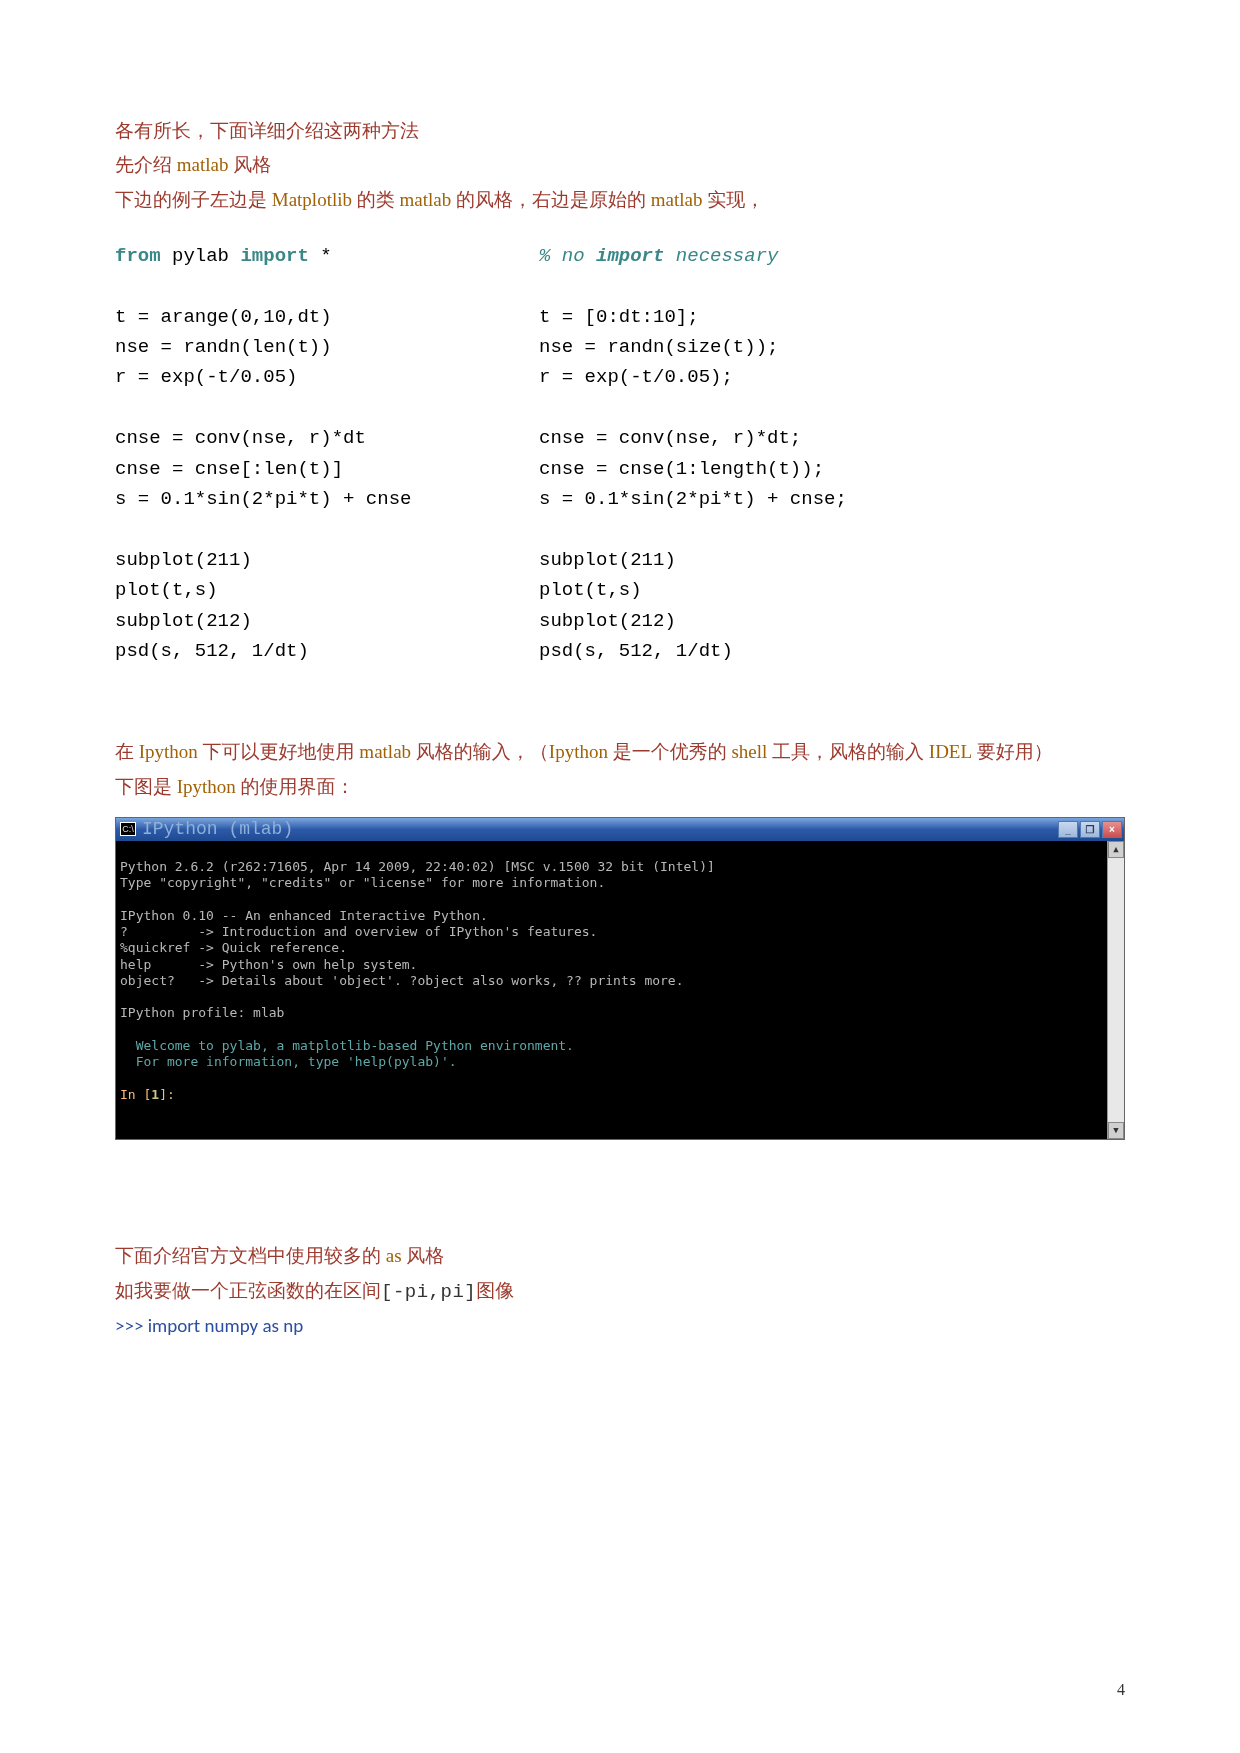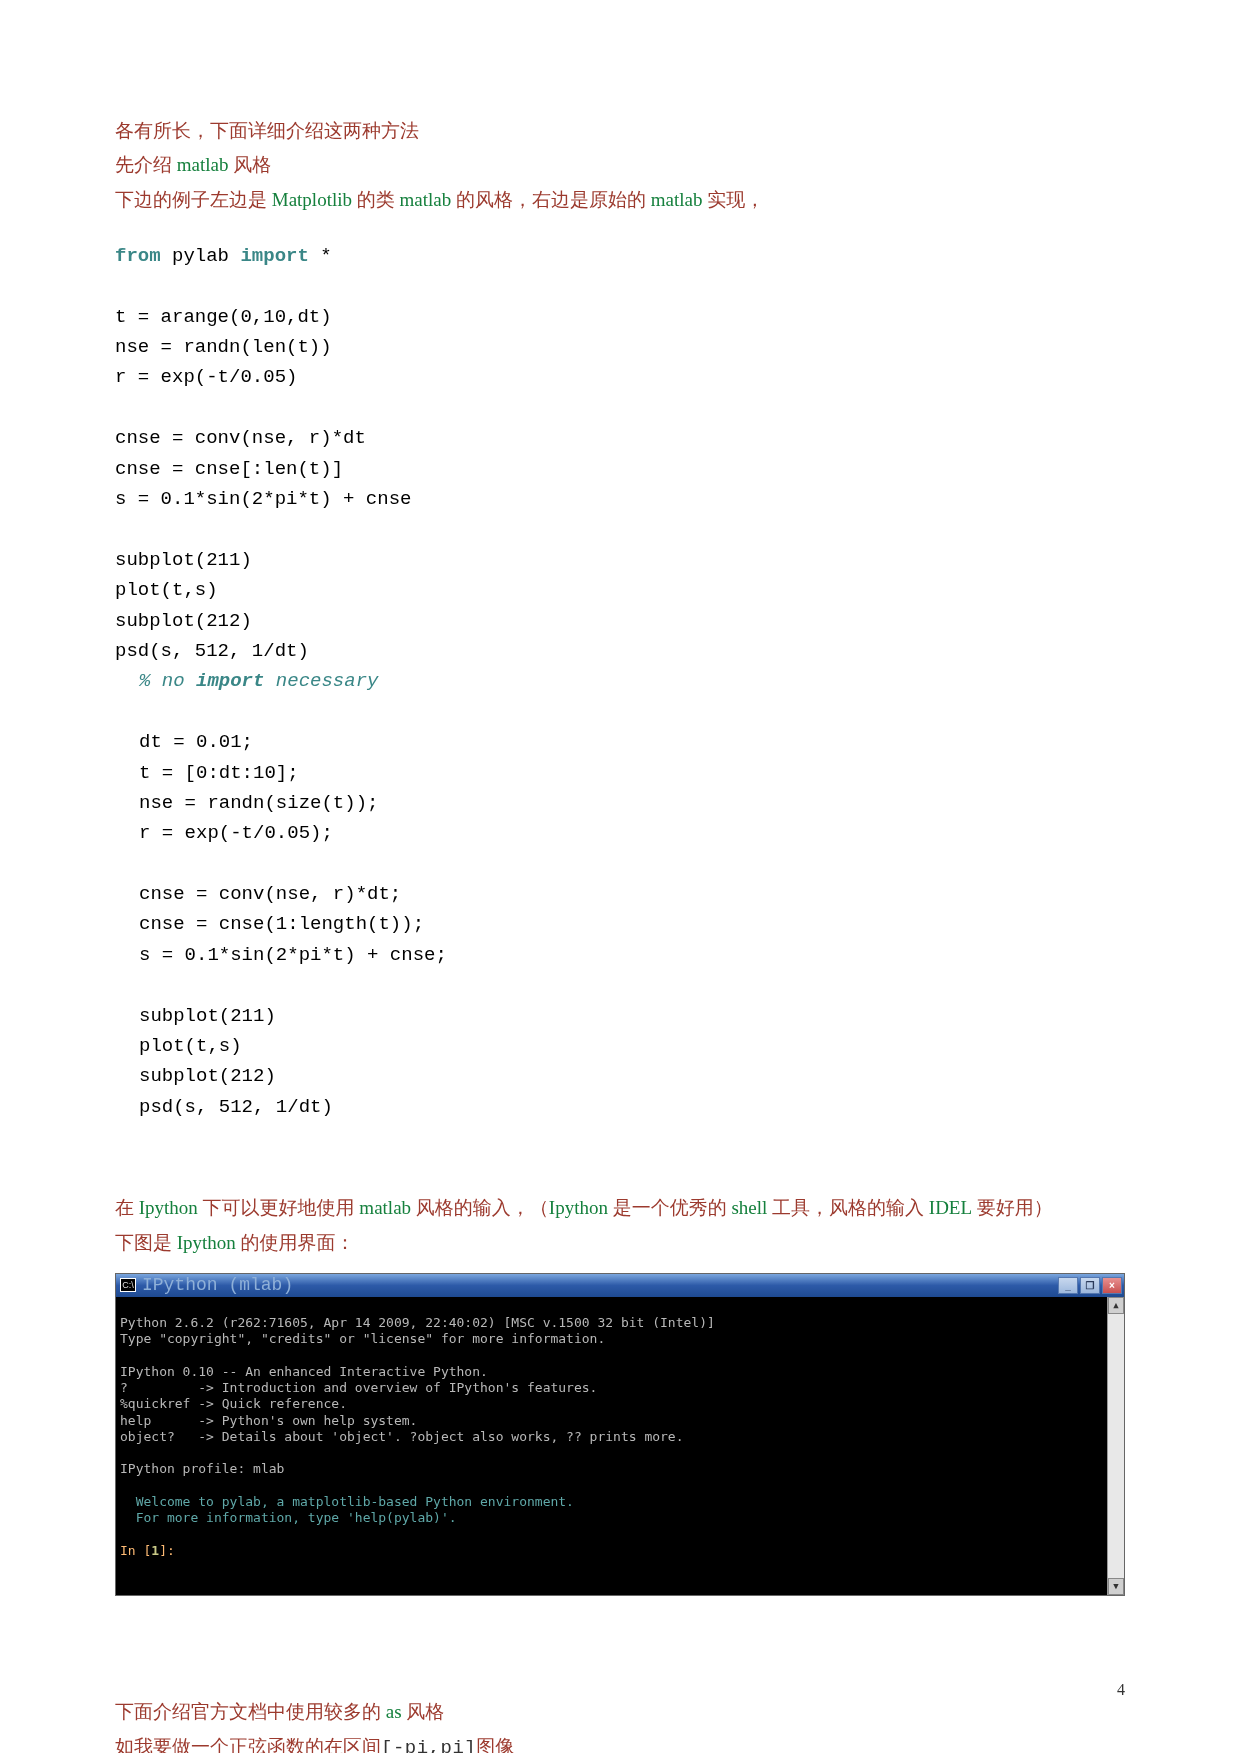--- a/index.html
+++ b/index.html
@@ -9,31 +9,31 @@
       background: #fff;
       font-family: "SimSun", "Times New Roman", serif;
       font-size: 19px;
       line-height: 1.7;
       padding: 115px 115px 40px 115px;
       color: #000;
       position: relative;
     }
     .text-line { margin-bottom: 2px; }
     .darkred { color: #9c3a2e; }
-    .latin { font-family: "Times New Roman", serif; color: #15803d; }
+    .latin { font-family: "Times New Roman", serif; color: #a16207; }
     .latin2 { font-family: Liberation Mono, monospace; color: #333; letter-spacing: 0.5px; }
     .sansL { font-family: Calibri, Arial, sans-serif; color: #333; }
     .code-area {
       font-family: "Courier New", monospace;
       font-size: 19px;
       line-height: 1.6;
       margin-top: 25px;
       margin-bottom: 70px;
     }
-    .code-row { display: flex; flex-direction: column; }
+    .code-row { display: flex; }
     .code-col-left { width: 400px; flex-shrink: 0; }
     .code-col-right { flex: 1; margin-left: 24px; }
     .code-line { white-space: pre; }
     .k-teal { color: #3a8787; font-weight: bold; }
     .k-bold { font-weight: bold; }
     .k-comment { color: #3a8787; font-style: italic; }
     
     .terminal-wrap {
       border: 1px solid #666;
       margin-top: 14px;
@@ -145,21 +145,20 @@
       <div class="code-line">s = 0.1*sin(2*pi*t) + cnse</div>
       <div class="code-line">&nbsp;</div>
       <div class="code-line">subplot(211)</div>
       <div class="code-line">plot(t,s)</div>
       <div class="code-line">subplot(212)</div>
       <div class="code-line">psd(s, 512, 1/dt)</div>
     </div>
     <div class="code-col-right">
       <div class="code-line"><span class="k-comment">% no </span><span class="k-comment k-bold">import</span><span class="k-comment"> necessary</span></div>
       <div class="code-line">&nbsp;</div>
-      <div class="code-line">dt = 0.01;</div>
       <div class="code-line">t = [0:dt:10];</div>
       <div class="code-line">nse = randn(size(t));</div>
       <div class="code-line">r = exp(-t/0.05);</div>
       <div class="code-line">&nbsp;</div>
       <div class="code-line">cnse = conv(nse, r)*dt;</div>
       <div class="code-line">cnse = cnse(1:length(t));</div>
       <div class="code-line">s = 0.1*sin(2*pi*t) + cnse;</div>
       <div class="code-line">&nbsp;</div>
       <div class="code-line">subplot(211)</div>
       <div class="code-line">plot(t,s)</div>

